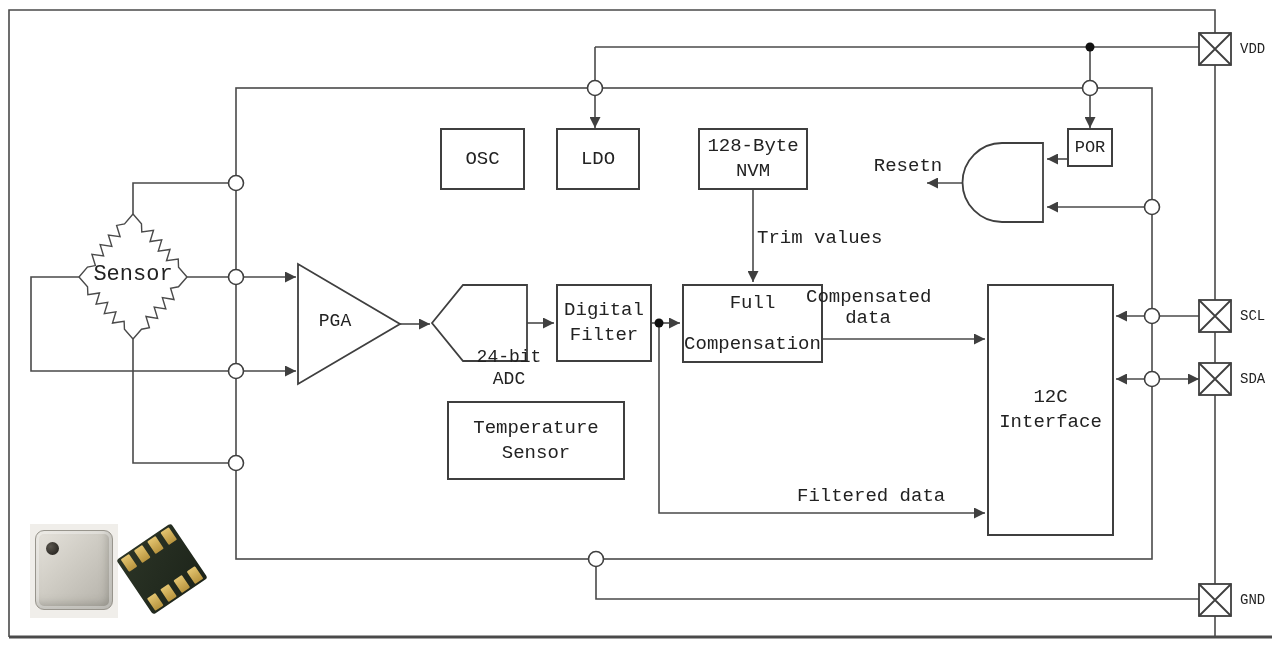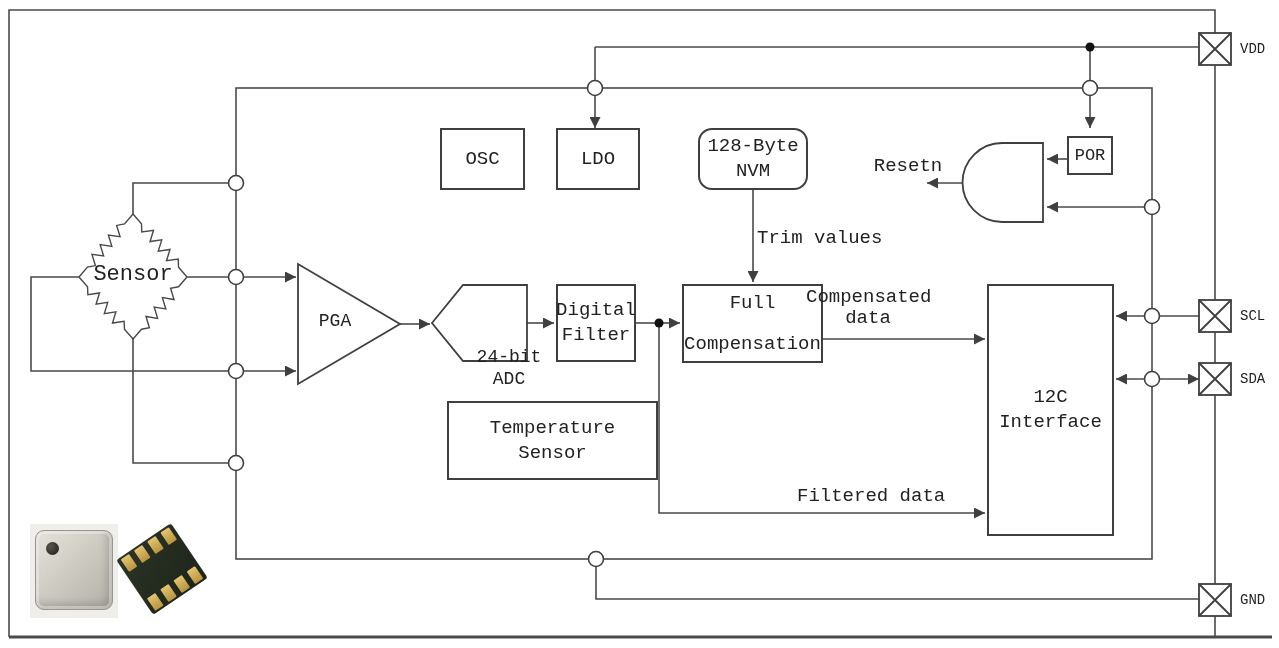--- a/index.html
+++ b/index.html
@@ -133,36 +133,36 @@
       </g>
     </g>
   </svg>
 
   <div class="blk" style="left:440px;top:128px;width:85px;height:62px;">
     <span>OSC</span>
   </div>
   <div class="blk" style="left:556px;top:128px;width:84px;height:62px;">
     <span>LDO</span>
   </div>
-  <div class="blk" style="left:698px;top:128px;width:110px;height:62px;border-radius:14px;">
+  <div class="blk" style="left:698px;top:128px;width:110px;height:62px;">
     <span>128-Byte</span>
     <span>NVM</span>
   </div>
-  <div class="blk" style="left:1067px;top:136px;width:46px;height:39px;font-size:17px;">
+  <div class="blk" style="left:1067px;top:128px;width:46px;height:39px;font-size:17px;">
     <span>POR</span>
   </div>
-  <div class="blk" style="left:556px;top:284px;width:80px;height:78px;">
+  <div class="blk" style="left:556px;top:284px;width:96px;height:78px;">
     <span>Digital</span>
     <span>Filter</span>
   </div>
   <div class="blk" style="left:682px;top:284px;width:141px;height:79px;gap:16px;">
     <span>Full</span>
     <span>Compensation</span>
   </div>
-  <div class="blk" style="left:447px;top:401px;width:211px;height:79px;">
+  <div class="blk" style="left:447px;top:401px;width:178px;height:79px;">
     <span>Temperature</span>
     <span>Sensor</span>
   </div>
   <div class="blk" style="left:987px;top:284px;width:127px;height:252px;">
     <span>12C</span>
     <span>Interface</span>
   </div>
 
   <div class="lbl center" style="left:83px;top:264px;width:100px;font-size:22px;">Sensor</div>
   <div class="lbl center" style="left:300px;top:311px;width:70px;font-size:18px;">PGA</div>

